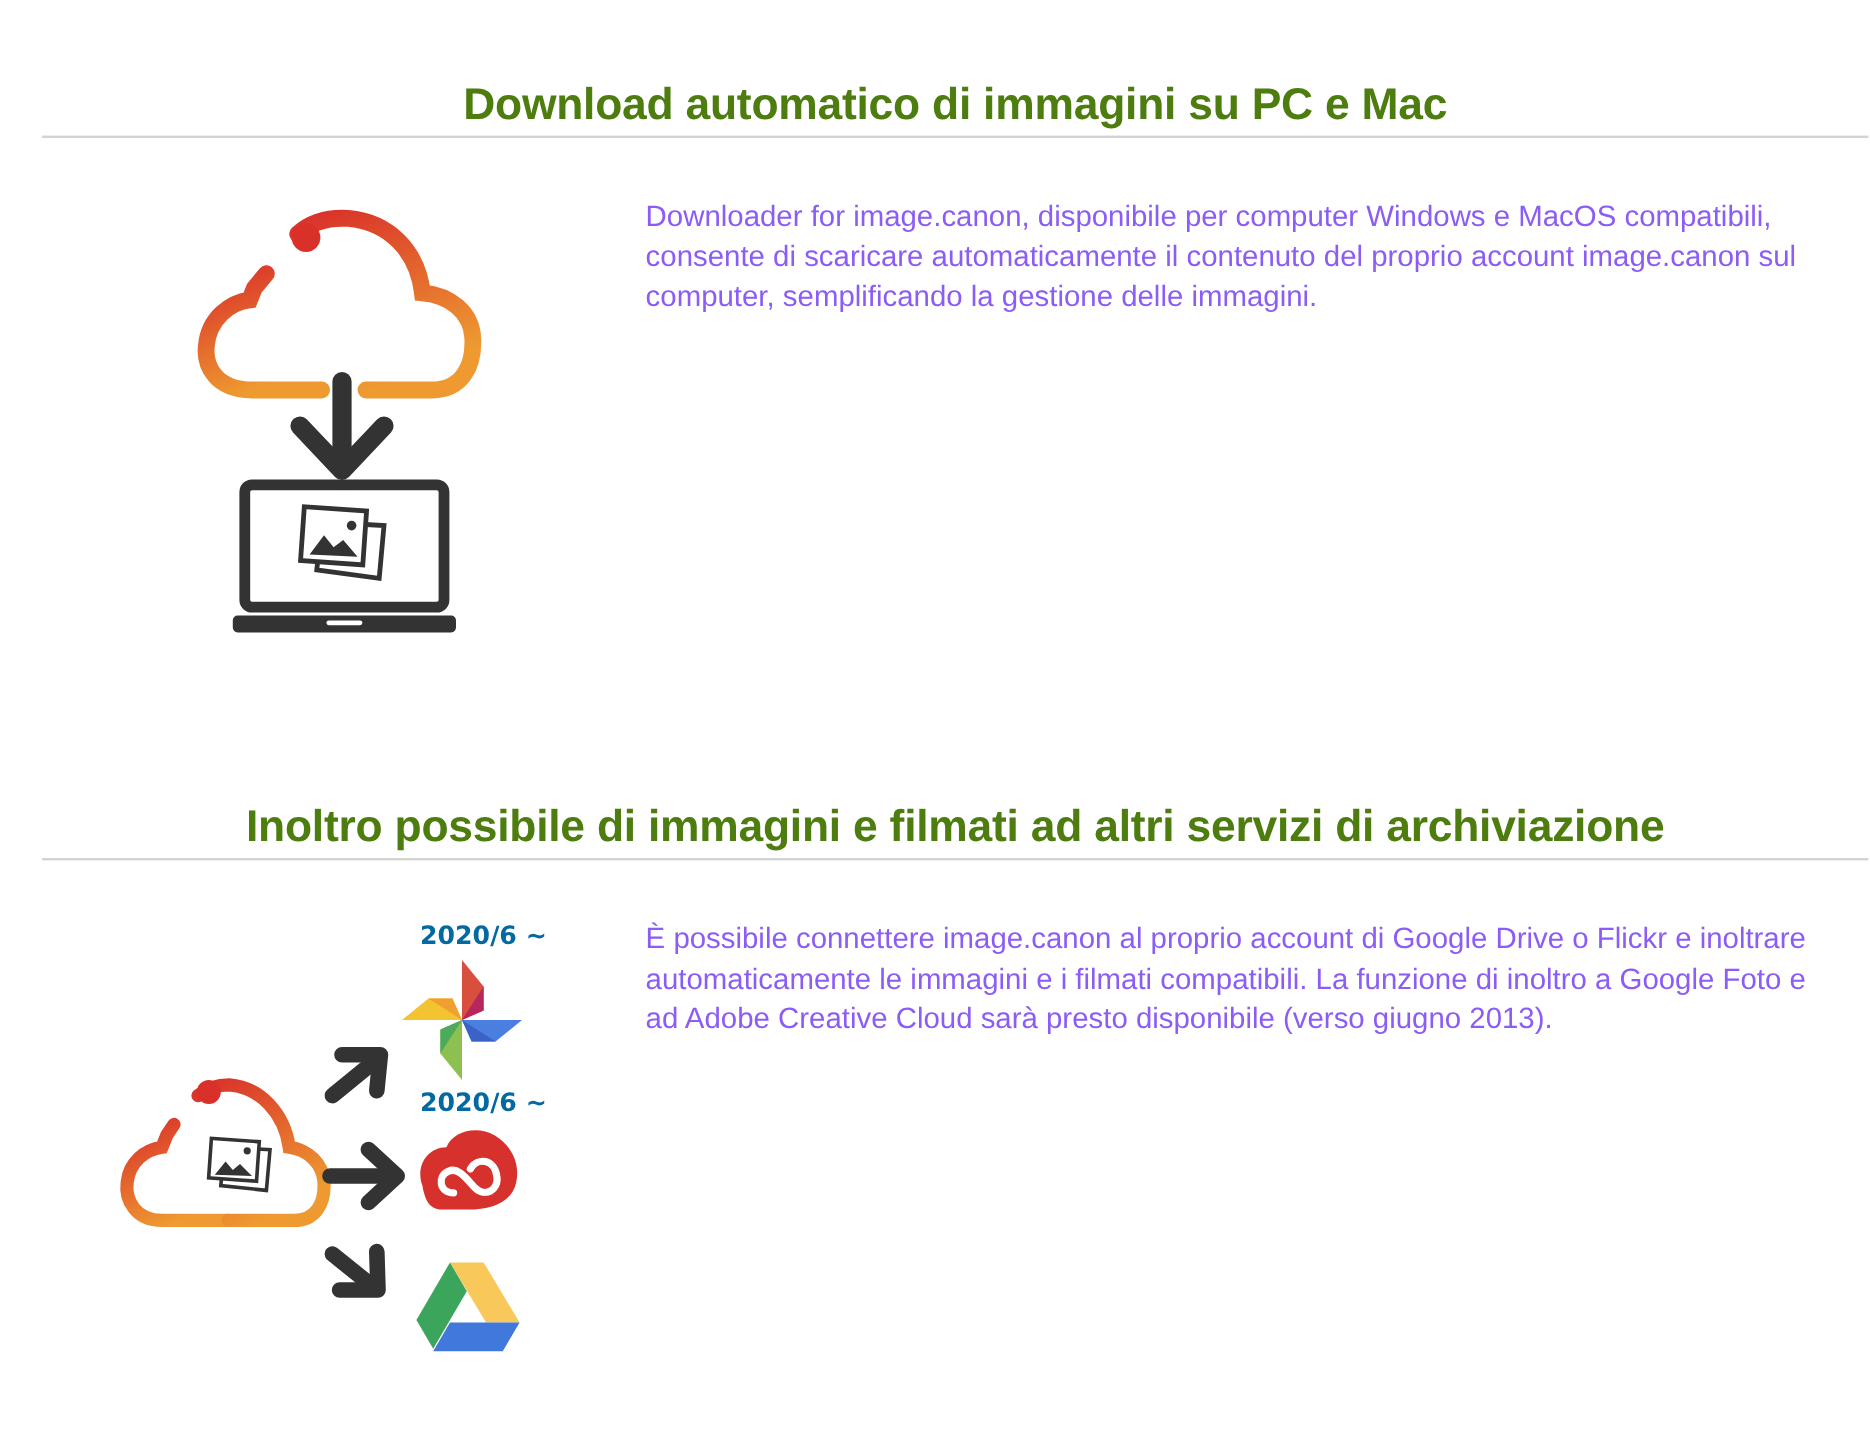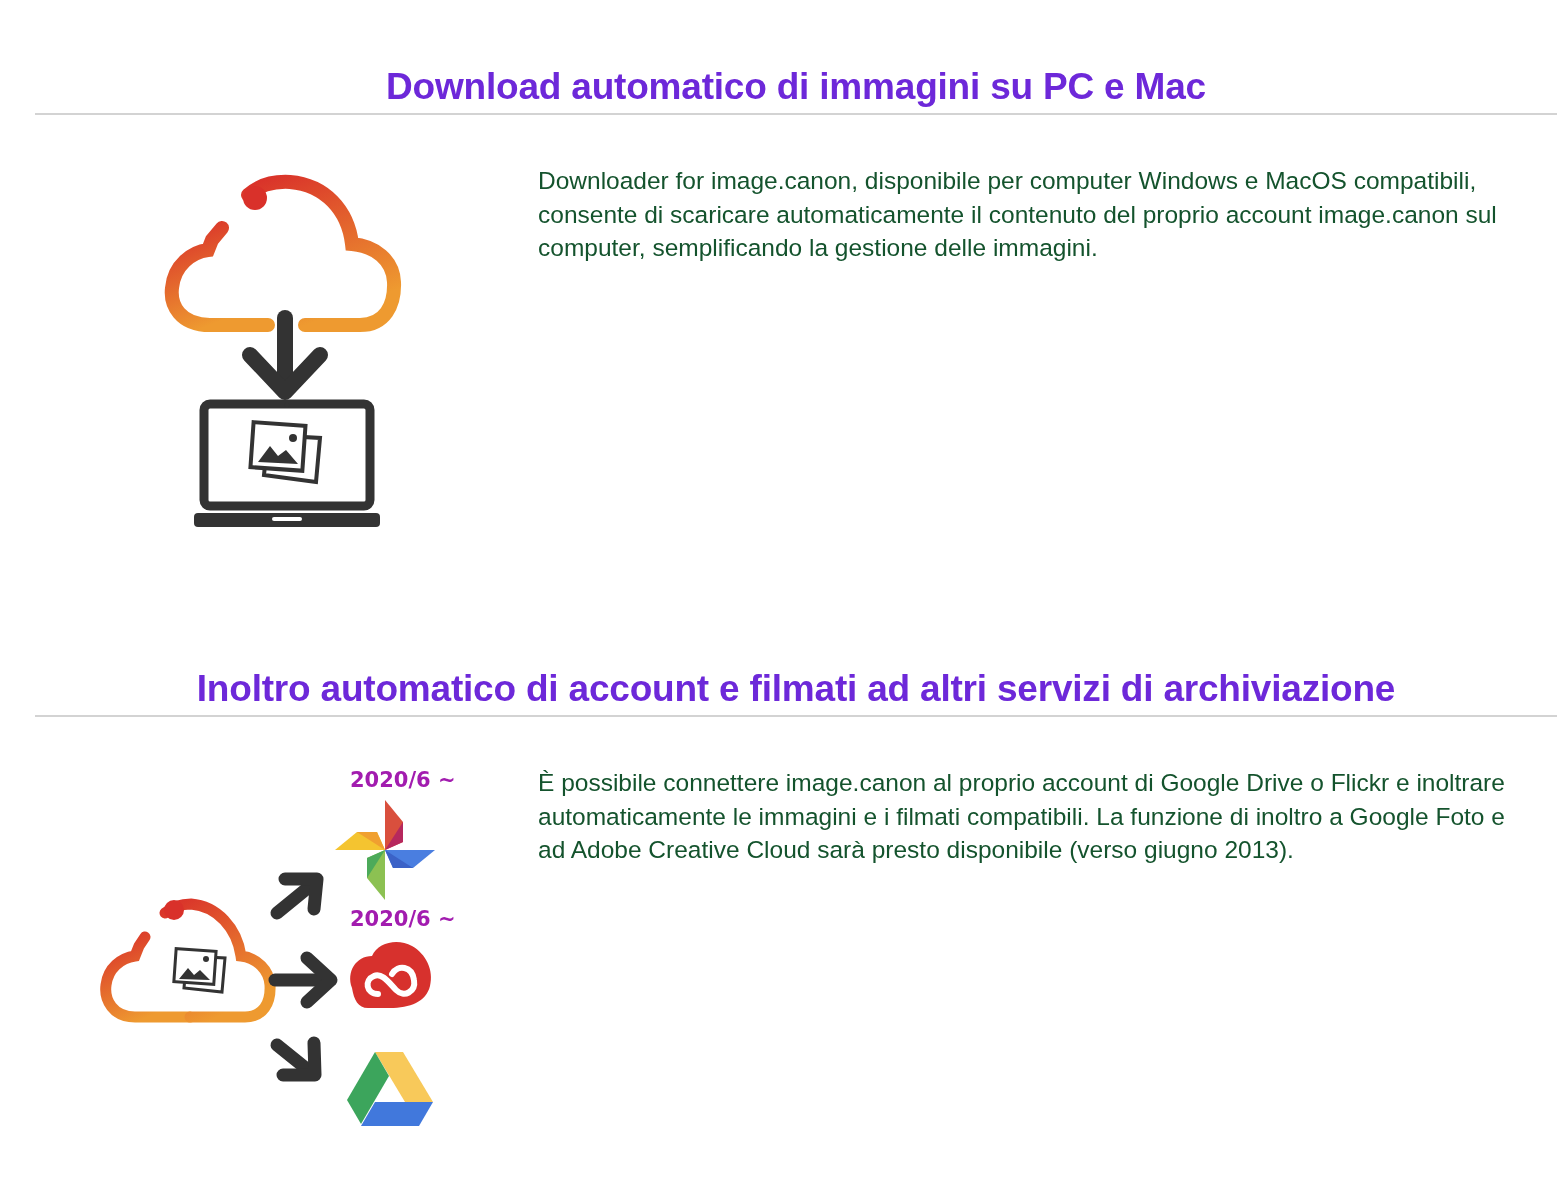--- a/index.html
+++ b/index.html
@@ -20,49 +20,49 @@
       left: 0;
       width: 1558px;
     }
     .section-title {
       position: absolute;
       left: 35px;
       width: 1522px;
       text-align: center;
       font-weight: bold;
       font-size: 37px;
-      color: #6d28d9;
+      color: #4d7c0f;
       margin: 0;
       letter-spacing: -0.2px;
     }
     .divider {
       position: absolute;
       left: 35px;
       width: 1522px;
       height: 0;
       border-top: 2px solid #d3d3d3;
     }
     .desc {
       position: absolute;
       left: 538px;
       width: 975px;
       font-size: 24.5px;
       line-height: 33.5px;
-      color: #14532d;
+      color: #8b5cf6;
       margin: 0;
     }
     .illus {
       position: absolute;
     }
     .date-label {
       position: absolute;
       font-family: "DejaVu Sans", sans-serif;
       font-weight: bold;
       font-size: 21px;
-      color: #a21caf;
+      color: #0369a1;
       white-space: nowrap;
     }
   </style>
 </head>
 <body>
 
 <div class="section" style="top:0;">
   <h2 class="section-title" style="top:66px;">Download automatico di immagini su PC e Mac</h2>
   <div class="divider" style="top:113px;"></div>
 
@@ -99,21 +99,21 @@
         <path d="M98 292 L110 276 L118 286 L126 280 L138 294 Z" fill="#333"></path>
         <circle cx="133" cy="268" r="4" fill="#333"></circle>
       </g>
     </svg>
   </div>
 
   <p class="desc" style="top:164px;">Downloader for image.canon, disponibile per computer Windows e MacOS compatibili, consente di scaricare automaticamente il contenuto del proprio account image.canon sul computer, semplificando la gestione delle immagini.</p>
 </div>
 
 <div class="section" style="top:0;">
-  <h2 class="section-title" style="top:668px;">Inoltro automatico di account e filmati ad altri servizi di archiviazione</h2>
+  <h2 class="section-title" style="top:668px;">Inoltro possibile di immagini e filmati ad altri servizi di archiviazione</h2>
   <div class="divider" style="top:715px;"></div>
 
   <div class="illus" style="left:95px; top:760px; width:360px; height:380px;">
     <svg width="360" height="380" viewBox="0 0 360 380" xmlns="http://www.w3.org/2000/svg">
       <defs>
         <linearGradient id="cg2" x1="0" y1="0" x2="0.5" y2="1">
           <stop offset="0" stop-color="#d9312a"></stop>
           <stop offset="1" stop-color="#ee9a30"></stop>
         </linearGradient>
       </defs>

